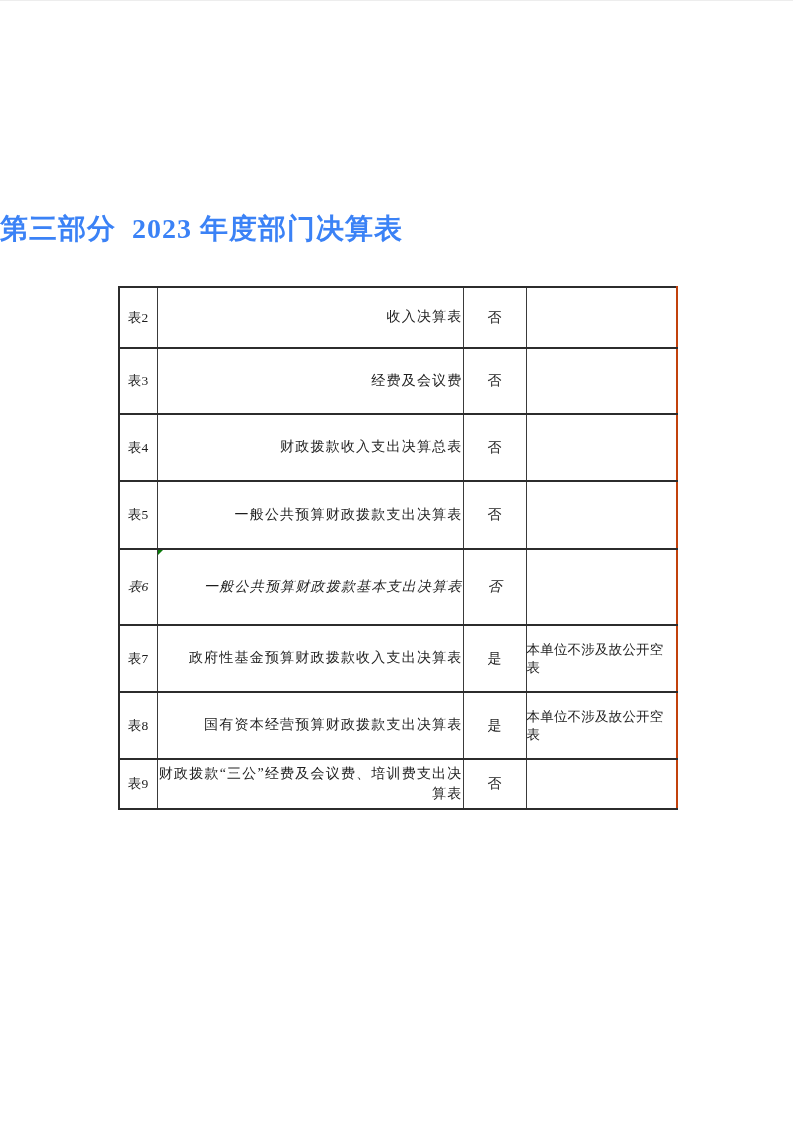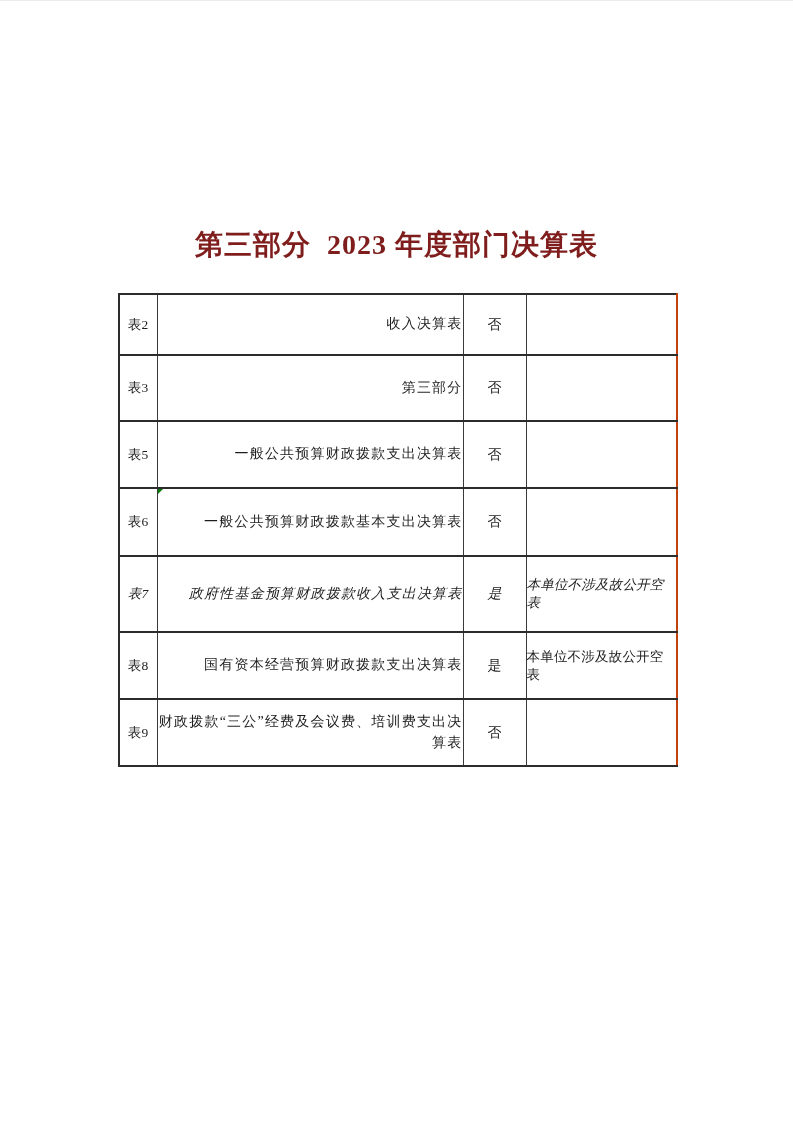--- a/index.html
+++ b/index.html
@@ -13,34 +13,33 @@
     color: #1d1d1d;
   }
   .top-edge {
     position: absolute;
     top: 0; left: 0;
     width: 100%; height: 1px;
     background: #ededed;
   }
   .doc-title {
     position: absolute;
-    top: 226px;
+    top: 210px;
     left: 0;
     width: 793px;
-    text-align: center;
     font-size: 28px;
     font-weight: 700;
     letter-spacing: 1px;
-    color: #7f1d1d;
+    color: #3b82f6;
     white-space: pre;
   }
   table.accounts {
     position: absolute;
     left: 118px;
-    top: 293px;
+    top: 286px;
     width: 558px;
     border-collapse: collapse;
     table-layout: fixed;
   }
   table.accounts td {
     border-left: 1px solid #3a3a3a;
     border-right: 1px solid #3a3a3a;
     border-top: 2px solid #2c2c2c;
     border-bottom: 2px solid #2c2c2c;
     vertical-align: middle;
@@ -108,21 +107,27 @@
     </colgroup>
     <tbody>
       <tr class="row">
         <td class="c-id">表2</td>
         <td class="c-name">收入决算表</td>
         <td class="c-flag">否</td>
         <td class="c-remark"></td>
       </tr>
       <tr class="row">
         <td class="c-id">表3</td>
-        <td class="c-name">第三部分</td>
+        <td class="c-name">经费及会议费</td>
+        <td class="c-flag">否</td>
+        <td class="c-remark"></td>
+      </tr>
+      <tr class="row">
+        <td class="c-id">表4</td>
+        <td class="c-name">财政拨款收入支出决算总表</td>
         <td class="c-flag">否</td>
         <td class="c-remark"></td>
       </tr>
       <tr class="row">
         <td class="c-id">表5</td>
         <td class="c-name">一般公共预算财政拨款支出决算表</td>
         <td class="c-flag">否</td>
         <td class="c-remark"></td>
       </tr>
       <tr class="row">

